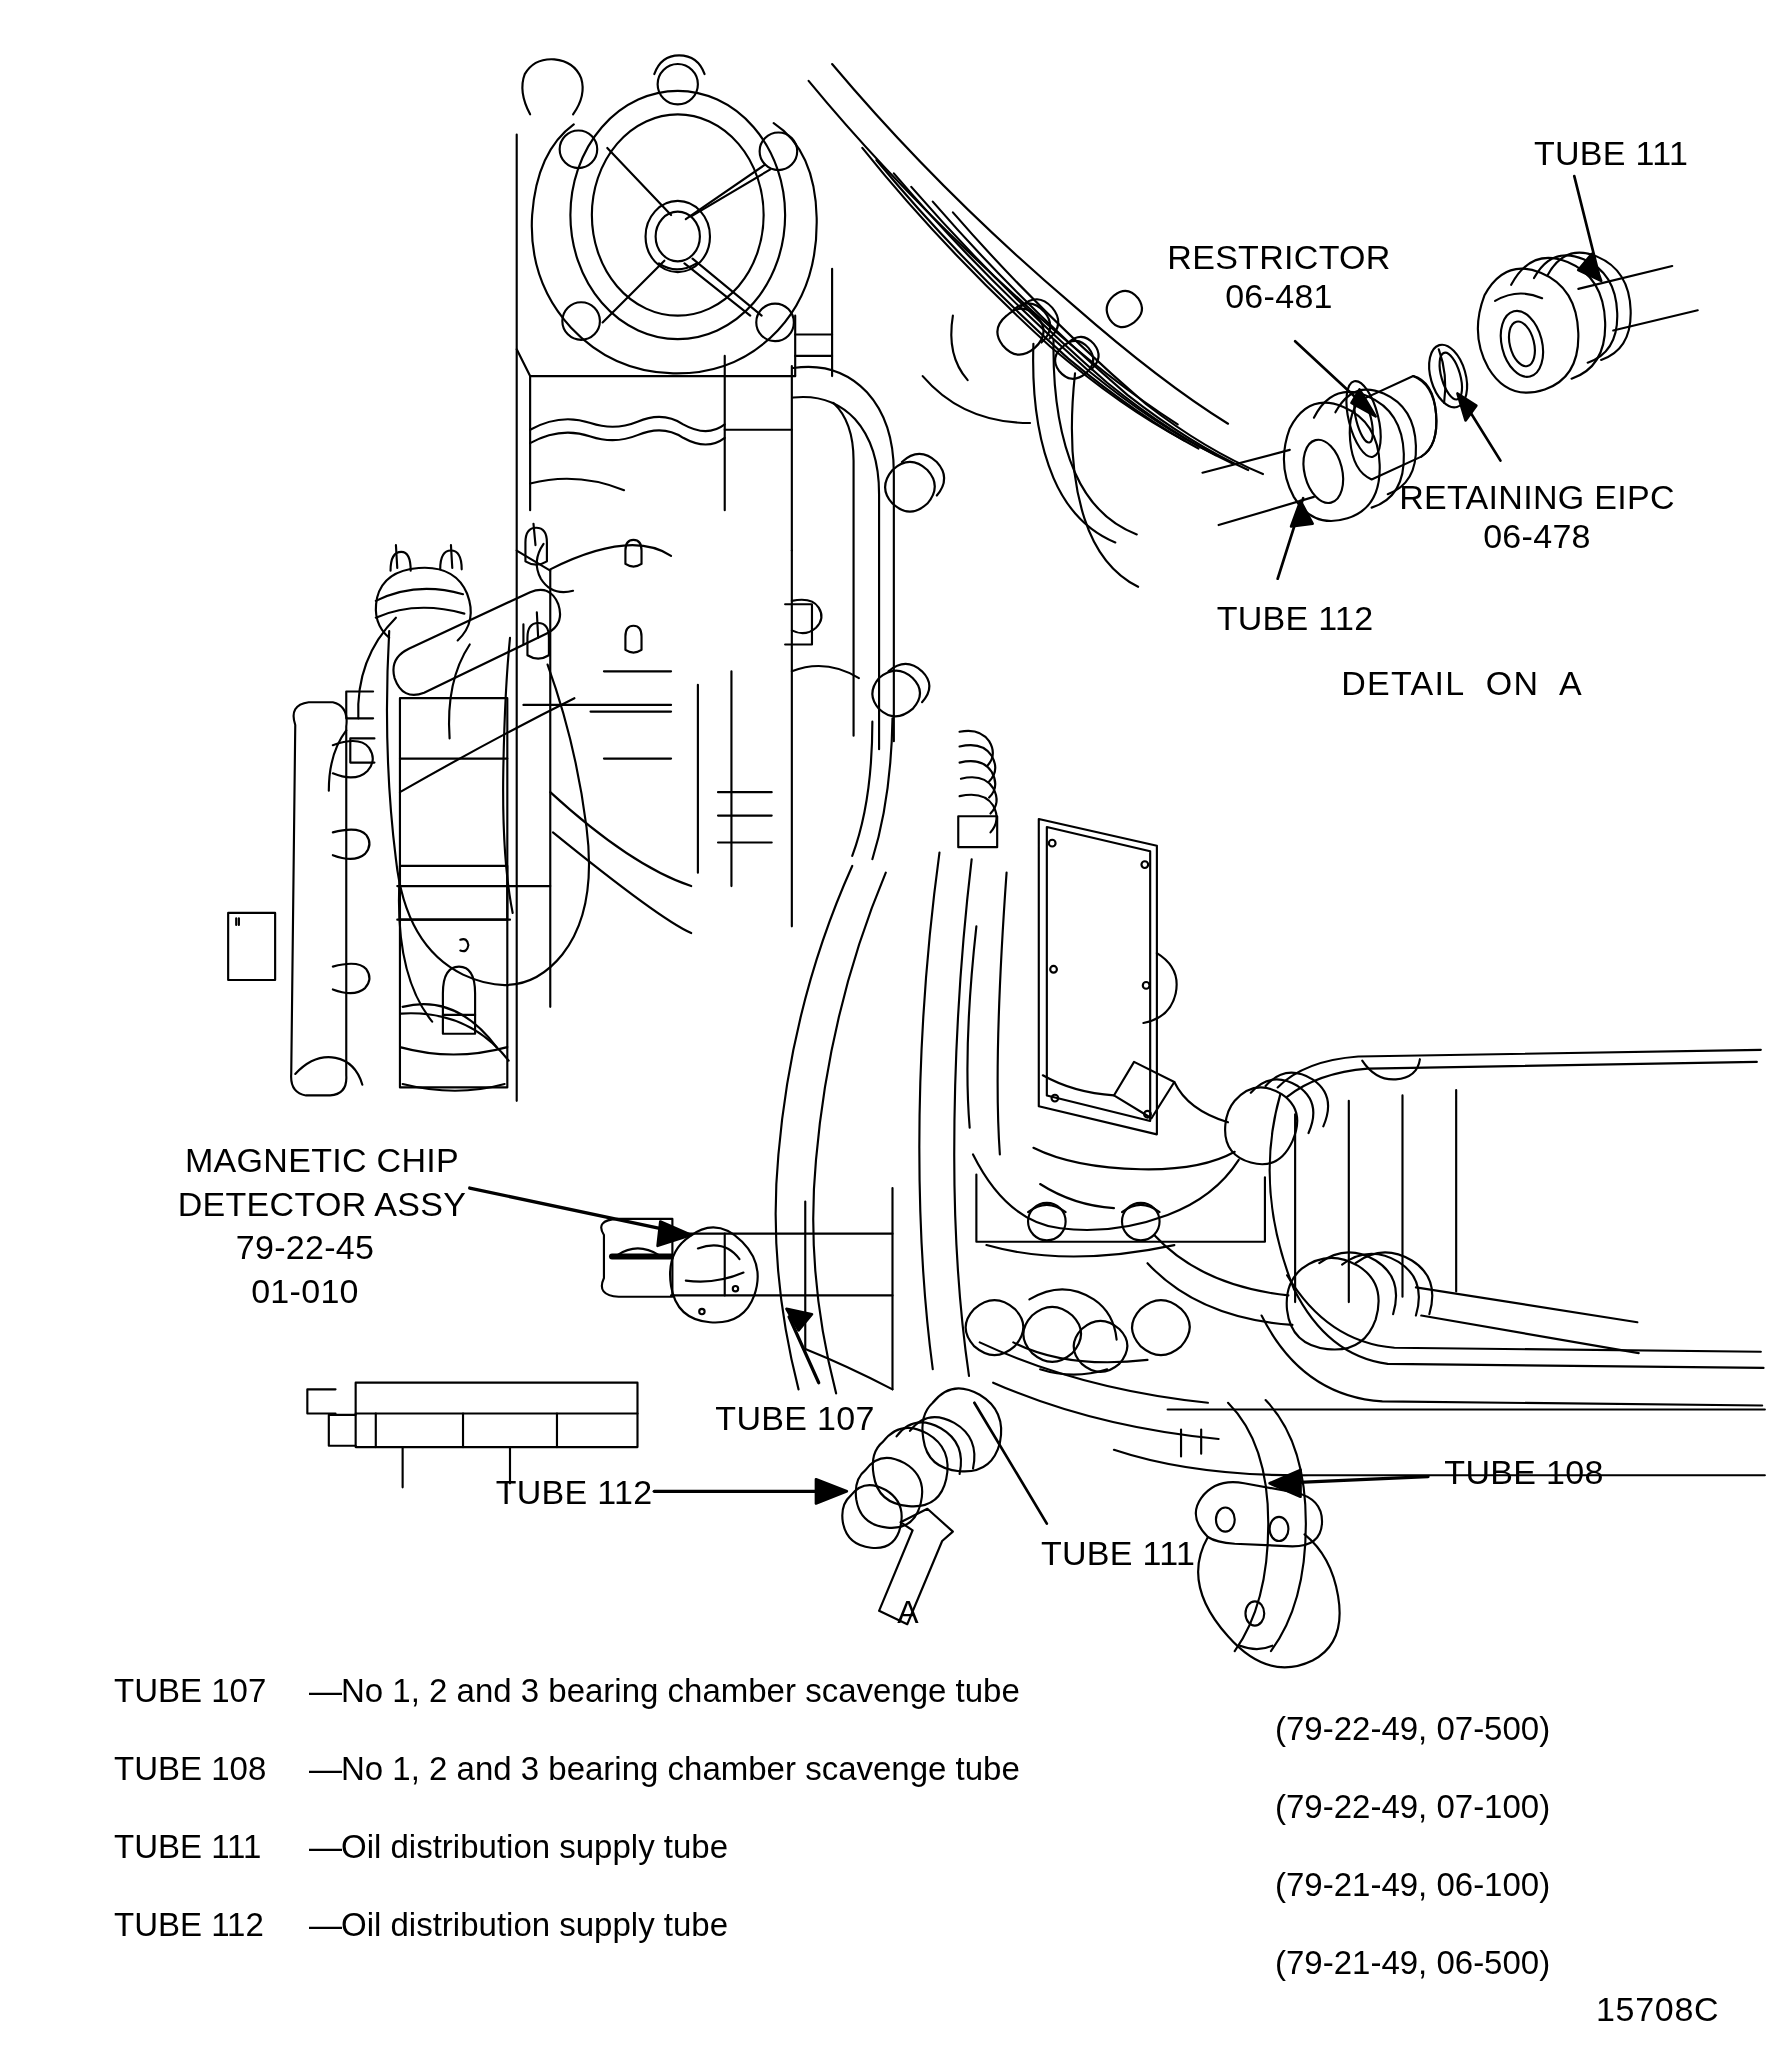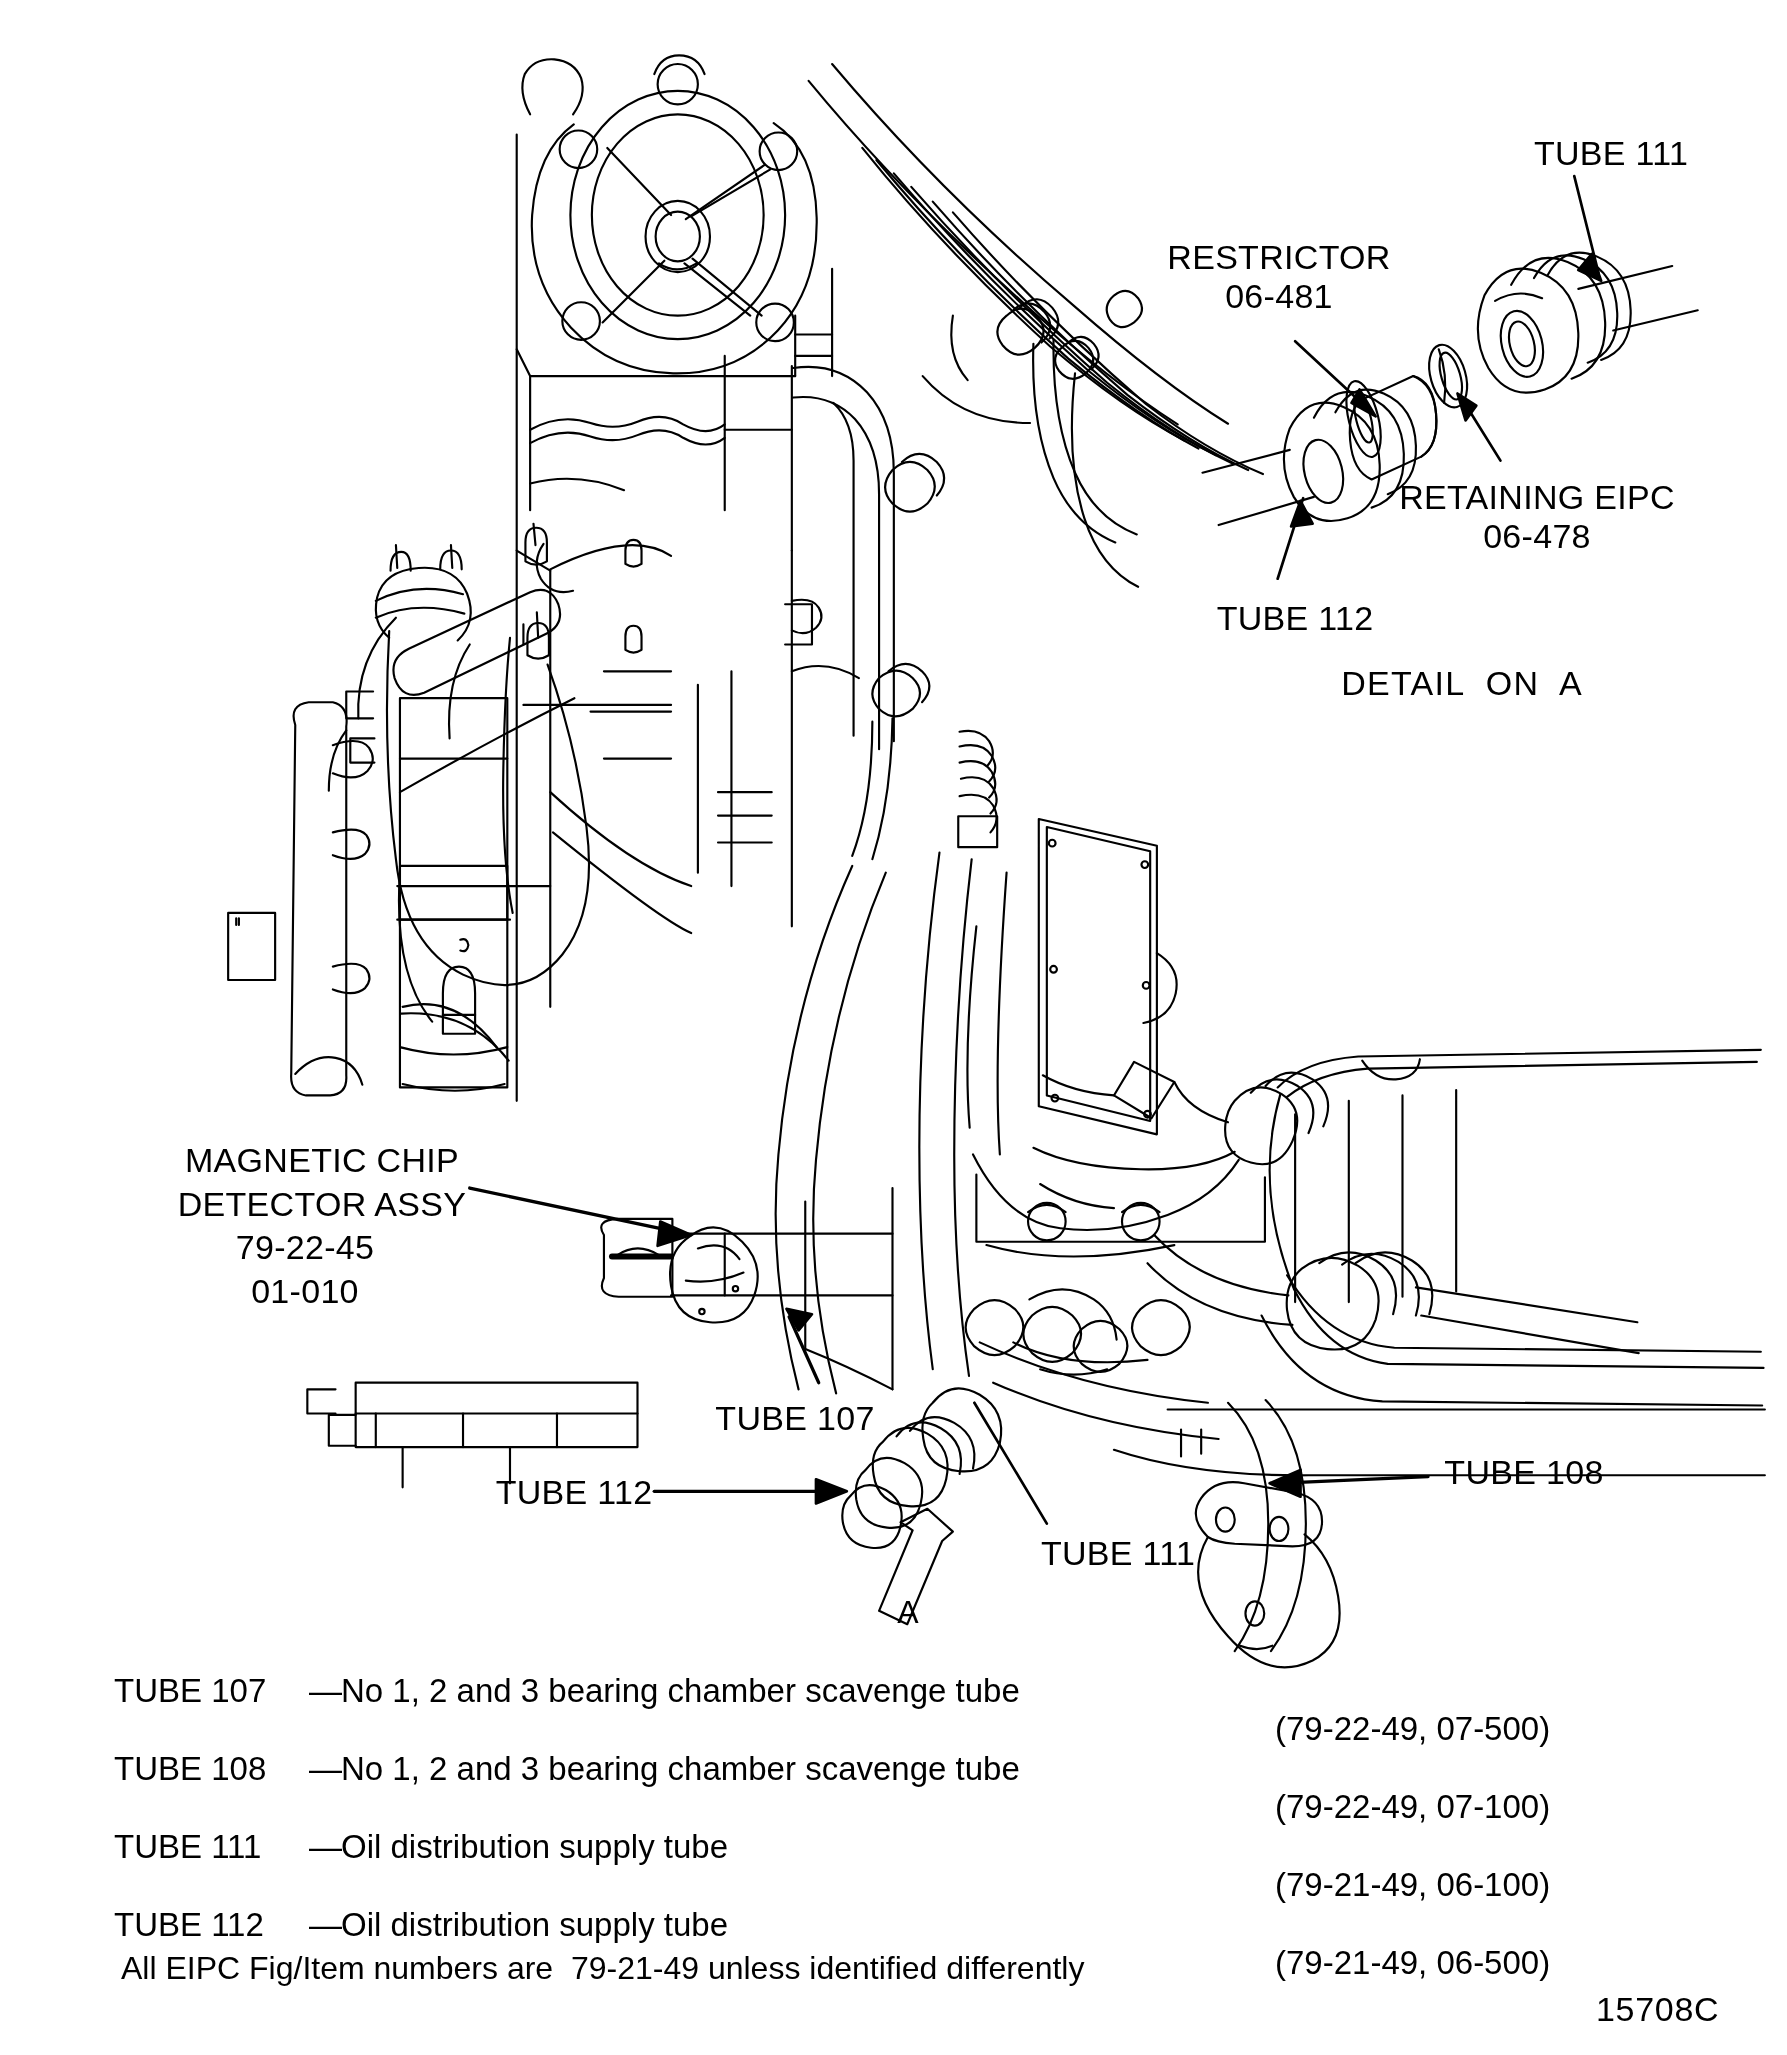--- a/index.html
+++ b/index.html
@@ -441,17 +441,16 @@
 
     <div class="lg-row">
       <span class="lg-name">TUBE 112</span>
       <span class="lg-dash">—</span>
       <span class="lg-desc">Oil distribution supply tube</span>
       <span class="lg-ref">(79-21-49, 06-500)</span>
     </div>
 
   </div>
 
-  <div id="footnote">All EIPC Fig/Item numbers are  79-21-49 unless identified differently</div>
   <div id="drawingno">15708C</div>
 
 </div>
 
 
 </body></html>

